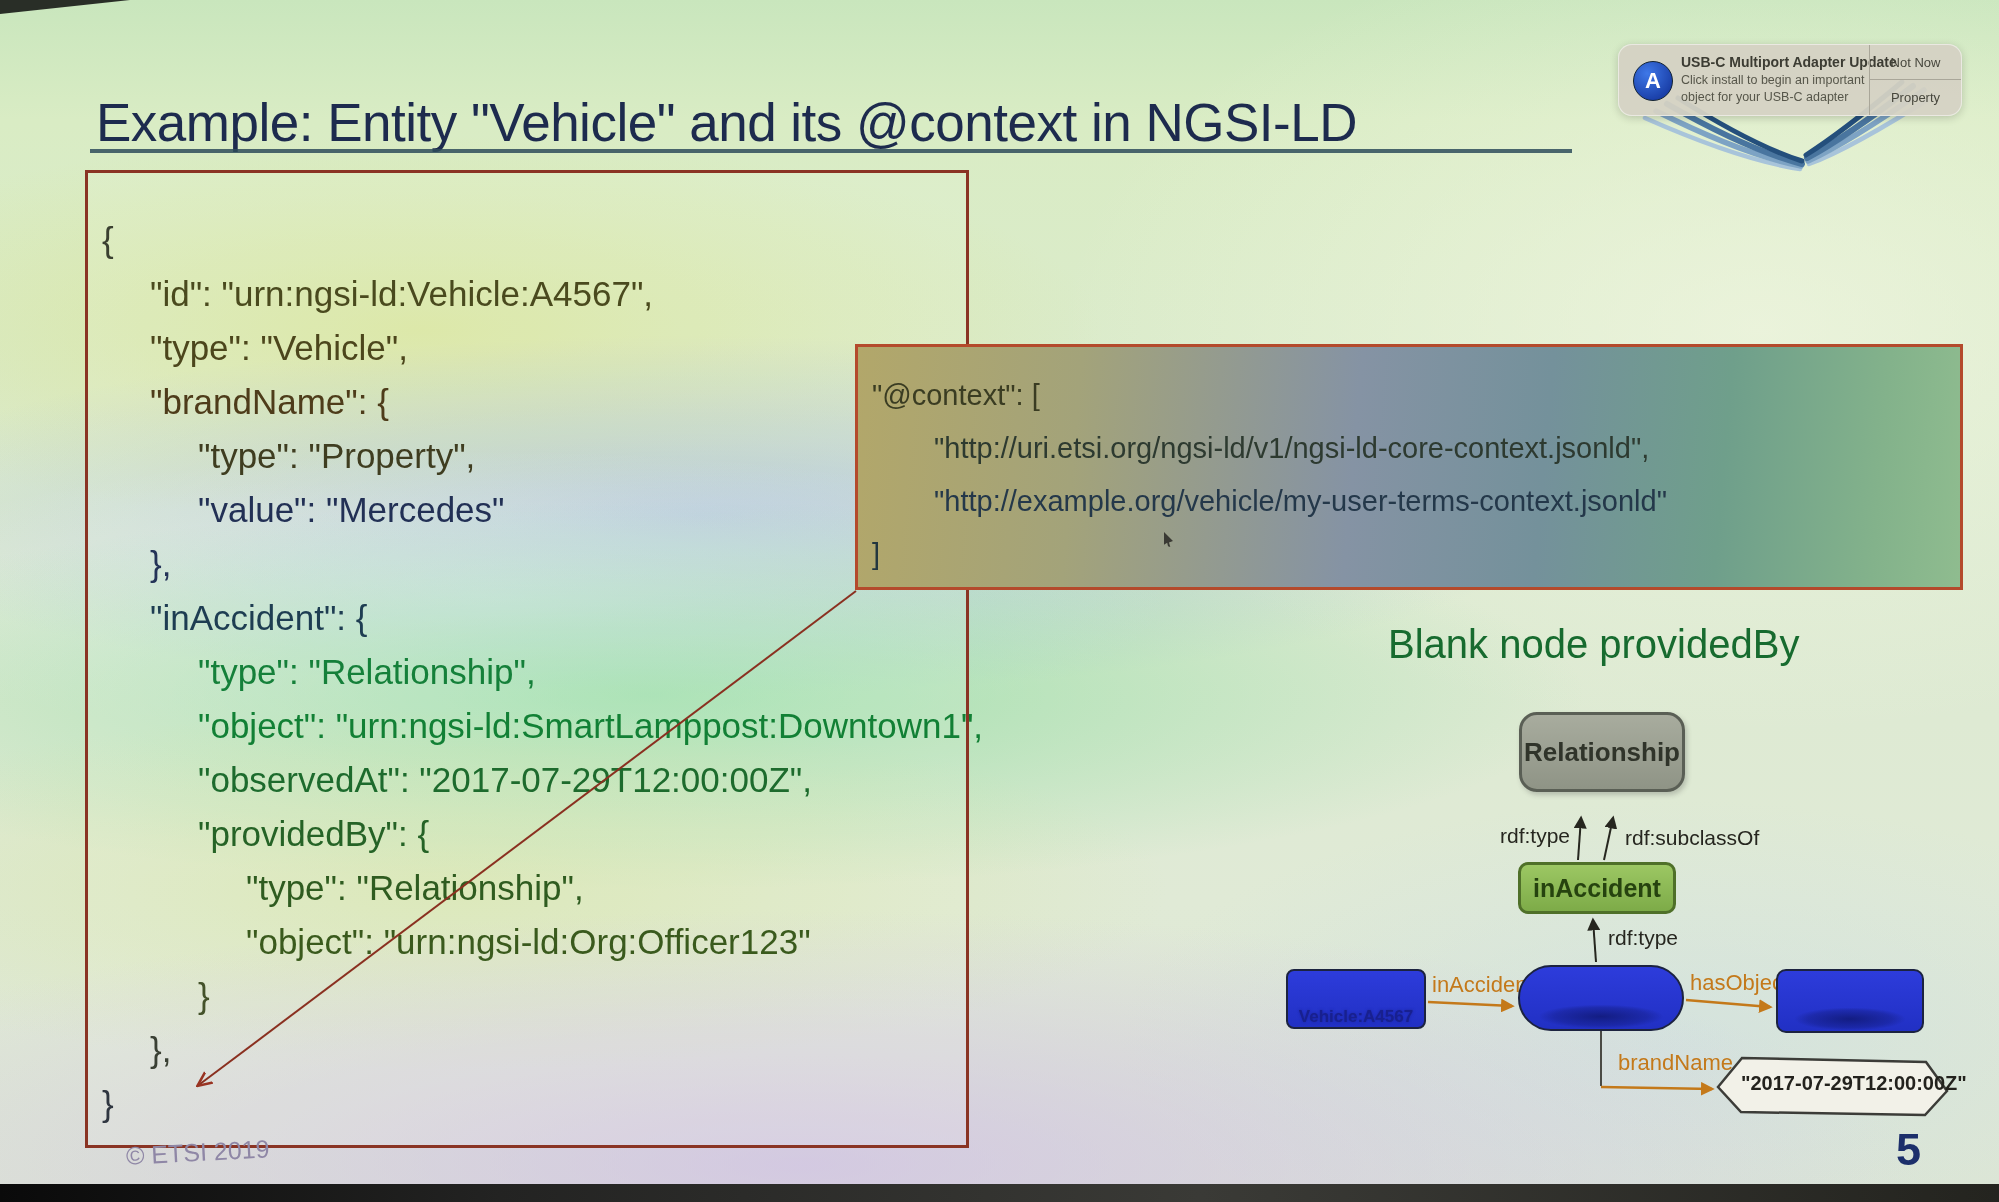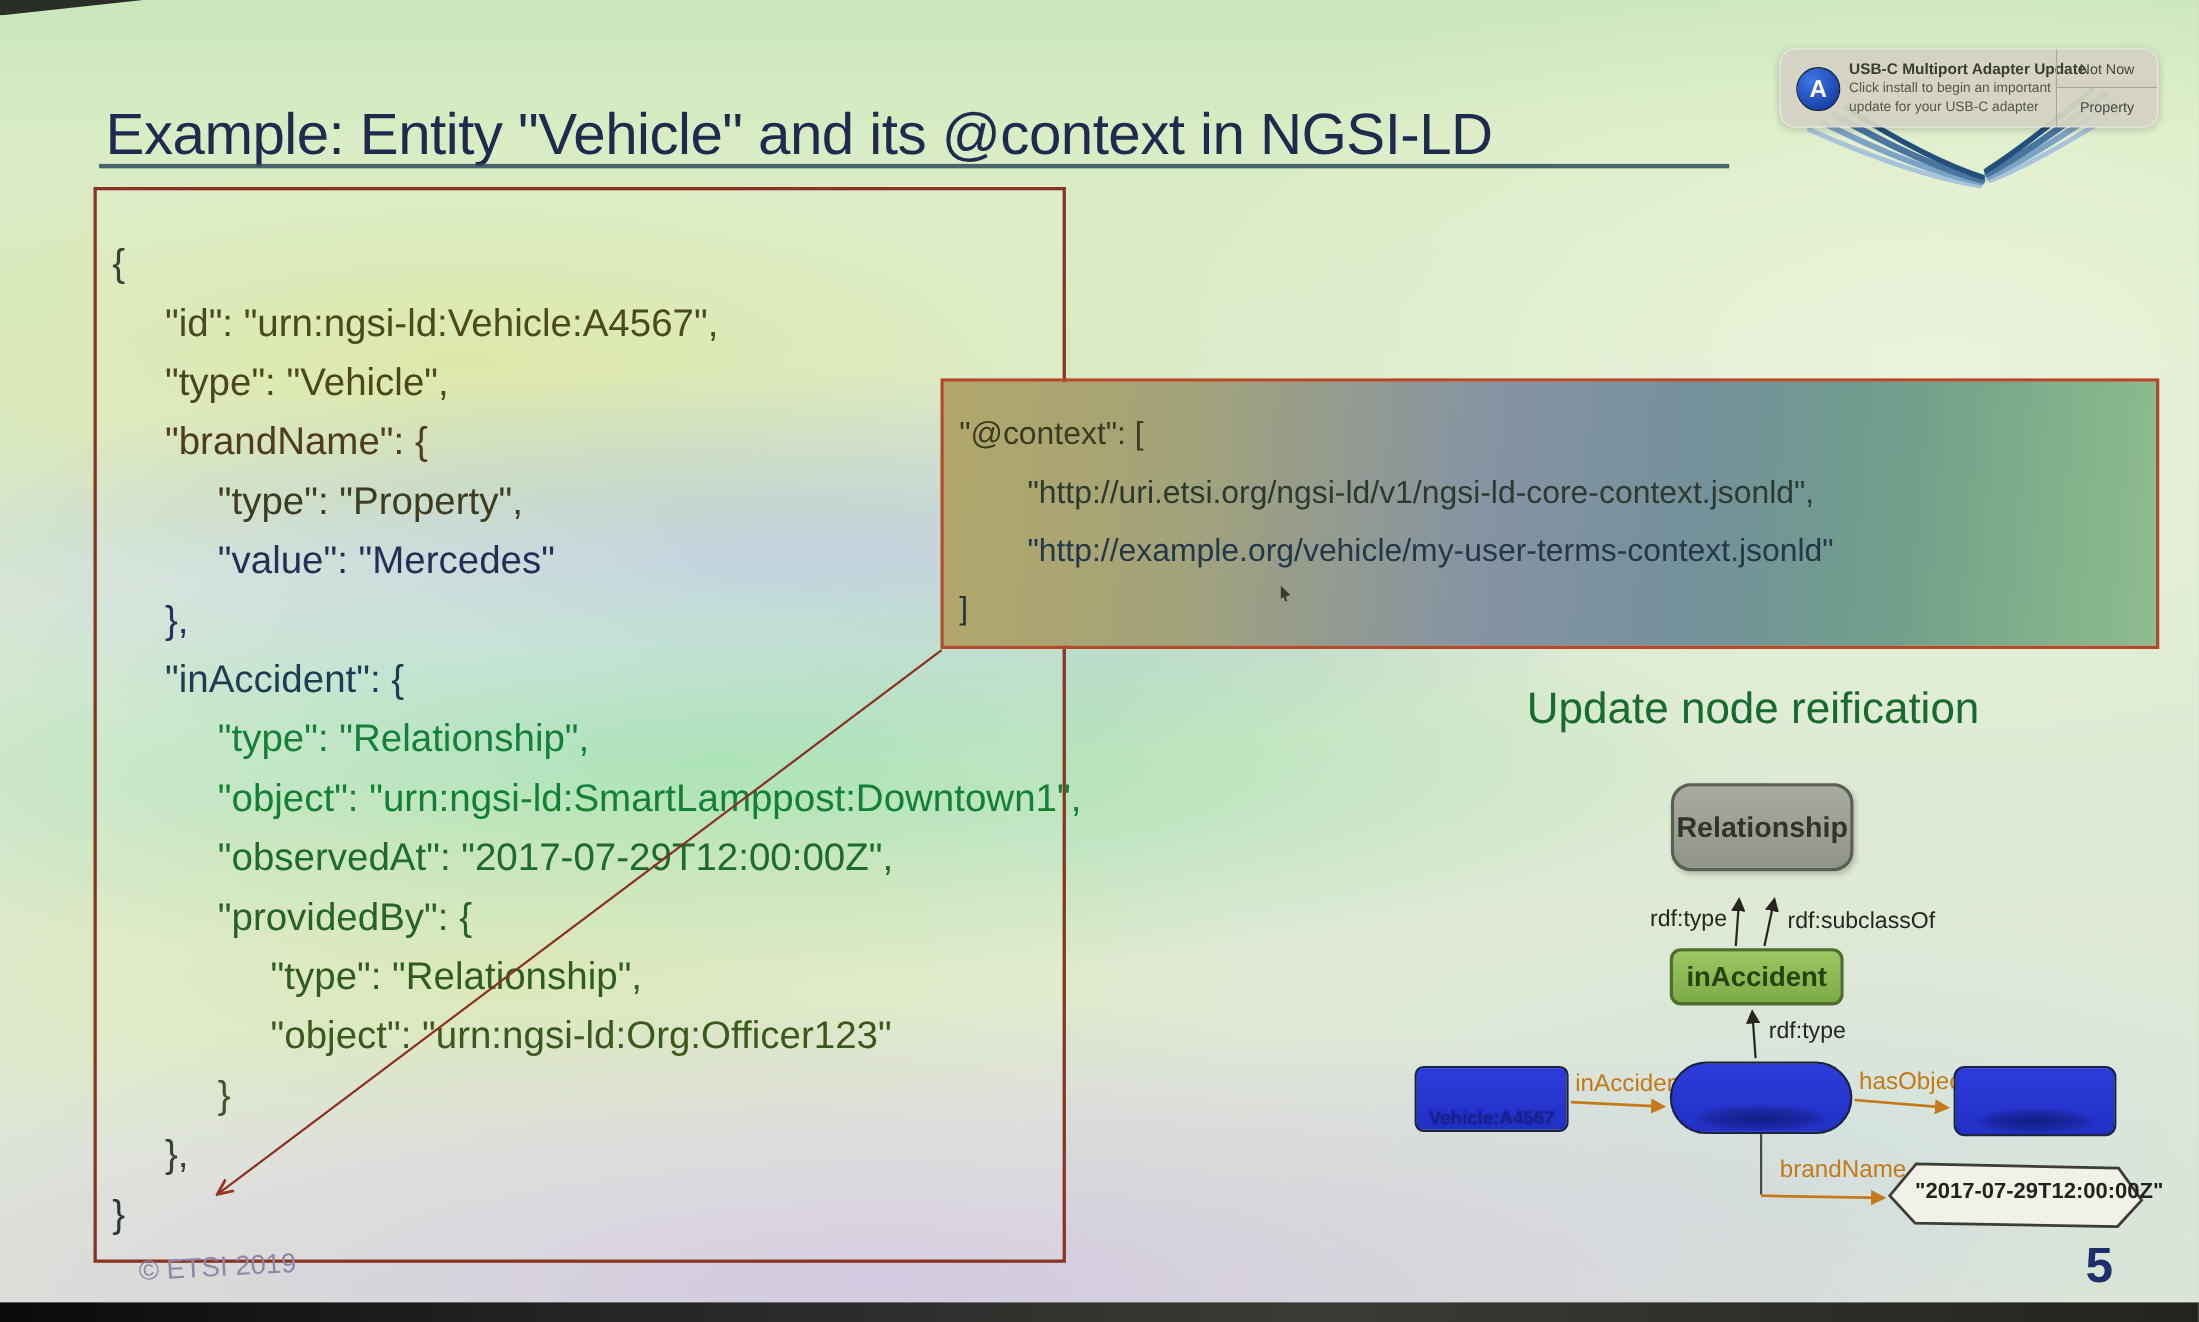--- a/index.html
+++ b/index.html
@@ -119,21 +119,21 @@
   </svg>
 
   <div class="abs code-box">
     <div class="code-lines"><div style="padding-left: 0px; color: rgb(58, 64, 48);">{</div><div style="padding-left: 48px; color: rgb(74, 74, 30);">"id": "urn:ngsi-ld:Vehicle:A4567",</div><div style="padding-left: 48px; color: rgb(76, 70, 28);">"type": "Vehicle",</div><div style="padding-left: 48px; color: rgb(78, 60, 26);">"brandName": {</div><div style="padding-left: 96px; color: rgb(63, 61, 32);">"type": "Property",</div><div style="padding-left: 96px; color: rgb(34, 48, 85);">"value": "Mercedes"</div><div style="padding-left: 48px; color: rgb(36, 51, 88);">},</div><div style="padding-left: 48px; color: rgb(30, 61, 82);">"inAccident": {</div><div style="padding-left: 96px; color: rgb(21, 128, 58);">"type": "Relationship",</div><div style="padding-left: 96px; color: rgb(18, 128, 53);">"object": "urn:ngsi-ld:SmartLamppost:Downtown1",</div><div style="padding-left: 96px; color: rgb(29, 107, 45);">"observedAt": "2017-07-29T12:00:00Z",</div><div style="padding-left: 96px; color: rgb(37, 99, 38);">"providedBy": {</div><div style="padding-left: 144px; color: rgb(47, 92, 32);">"type": "Relationship",</div><div style="padding-left: 144px; color: rgb(58, 90, 29);">"object": "urn:ngsi-ld:Org:Officer123"</div><div style="padding-left: 96px; color: rgb(68, 82, 42);">}</div><div style="padding-left: 48px; color: rgb(58, 64, 52);">},</div><div style="padding-left: 0px; color: rgb(47, 54, 64);">}</div></div>
   </div>
 
   <div class="abs ctx-box">
     <div class="ctx-lines"><div style="padding-left: 0px; color: rgb(58, 60, 34);">"@context": [</div><div style="padding-left: 62px; color: rgb(45, 58, 48);">"http://uri.etsi.org/ngsi-ld/v1/ngsi-ld-core-context.jsonld",</div><div style="padding-left: 62px; color: rgb(36, 56, 74);">"http://example.org/vehicle/my-user-terms-context.jsonld"</div><div style="padding-left: 0px; color: rgb(34, 54, 63);">]</div></div>
   </div>
 
-  <div class="abs diag-title">Update node reification</div>
+  <div class="abs diag-title">Blank node providedBy</div>
 
   <div class="abs node rel-box">
     <span>Relationship</span>
   </div>
   <div class="abs edge-lbl" style="left:1500px;top:824px;">rdf:type</div>
   <div class="abs edge-lbl" style="left:1625px;top:826px;">rdf:subclassOf</div>
 
   <div class="abs node inacc-box">
     <span>inAccident</span>
   </div>
@@ -153,21 +153,21 @@
     <div class="smudge"></div>
   </div>
 
   <div class="abs orange-lbl" style="left:1618px;top:1050px;">brandName</div>
   <div class="abs hex-lbl">"2017-07-29T12:00:00Z"</div>
 
   <div class="abs notif">
     <div class="notif-icon">A</div>
     <div class="notif-title">USB-C Multiport Adapter Update</div>
     <div class="notif-body" style="top:28px;">Click install to begin an important</div>
-    <div class="notif-body" style="top:45px;">update for your USB-C adapter</div>
+    <div class="notif-body" style="top:45px;">object for your USB-C adapter</div>
     <div class="notif-right">
       <div class="notif-btn top">Not Now</div>
       <div class="notif-btn bottom">Property</div>
     </div>
   </div>
 
   <div class="abs copyright">© ETSI 2019</div>
   <div class="abs pagenum">5</div>
 
   <div class="abs cursor-mark"></div>

